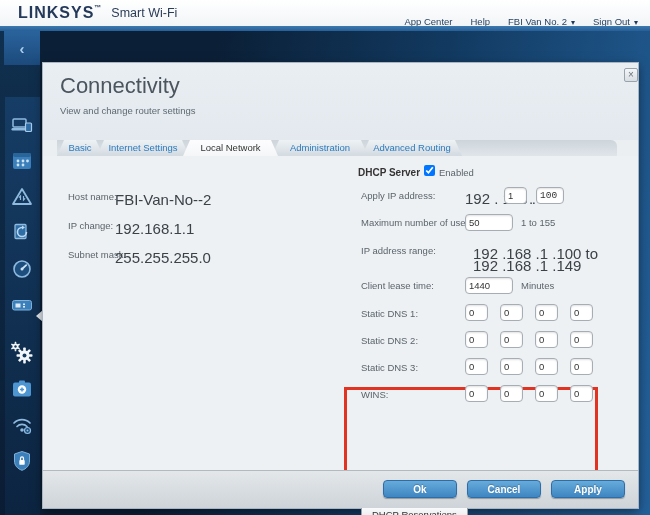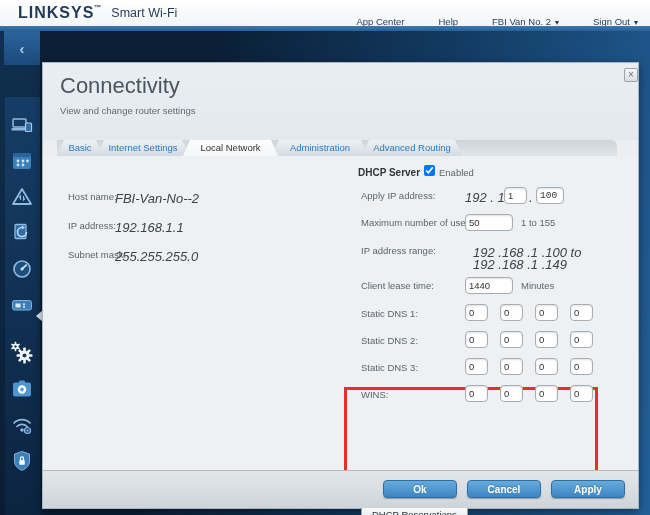--- a/index.html
+++ b/index.html
@@ -7,21 +7,21 @@
     width:650px;height:515px;overflow:hidden;position:relative;
     font-family:"Liberation Sans",sans-serif;
     background:linear-gradient(100deg,#0b1f36 30%,#123a61 62%,#236099 100%);
   }
   
   .topbar{position:absolute;left:0;top:0;width:650px;height:26px;
     background:linear-gradient(#ffffff,#f2f5f7);display:flex;align-items:center;}
   .brand{margin-left:18px;font-size:16px;font-weight:800;letter-spacing:1px;color:#25395a;}
   .brand-tm{font-size:7px;vertical-align:top;color:#25395a;font-weight:700;}
   .product{margin-left:9px;font-size:12.5px;color:#2b3c58;}
-  .topnav{position:absolute;right:12px;top:0;height:42px;display:flex;align-items:center;gap:34px;}
+  .topnav{position:absolute;right:12px;top:0;height:42px;display:flex;align-items:center;gap:18px;}
   .topnav .navitem{font-size:9.5px;color:#1f3a5c;cursor:pointer;white-space:nowrap;}
   .navitem .arr{font-size:8px;color:#1f3a5c;margin-left:4px;}
   .bluestrip{position:absolute;left:0;top:26px;width:650px;height:5px;
     background:linear-gradient(#3c7ab0,#275f96);}
   
   .sidebar{position:absolute;left:0;top:31px;width:40px;height:484px;
     background:linear-gradient(180deg,#10304f,#0a1c33);}
   .sidebar-strip{position:absolute;left:5px;top:66px;width:35px;height:418px;
     background:linear-gradient(180deg,#163d66,#0c2440);}
   .backbtn{position:absolute;left:4px;top:0px;width:36px;height:34px;
@@ -46,21 +46,21 @@
   .tabstrip{position:absolute;left:14px;top:77px;width:560px;height:16px;
     background:linear-gradient(#cdd5db,#e0e5ea);border-radius:0 6px 0 0;display:flex;}
   .tab{height:16px;font-size:9.5px;line-height:16px;text-align:center;color:#2b7bbf;
     background:linear-gradient(#eef2f5,#d3dae0);cursor:pointer;
     clip-path:polygon(7px 0,calc(100% - 7px) 0,100% 100%,0 100%);margin-right:-6px;}
   .tab.active{background:linear-gradient(#fdfdfe,#f4f6f8);color:#333;z-index:2;position:relative;}
   
   .content{position:absolute;left:0;top:93px;width:595px;height:314px;background:#eef1f3;}
   .secttitle{font-size:10px;font-weight:700;color:#333;}
   .lbl{font-size:9.5px;color:#5a646c;}
-  .val{font-size:13px;color:#3b4248;font-style:italic;}
+  .val{font-size:15px;color:#3b4248;}
   .editlink{font-size:9.5px;color:#2b7bbf;cursor:pointer;}
   .abs{position:absolute;}
   input[type=text]{font-family:"Liberation Sans",sans-serif;font-size:9.5px;color:#333;
     border:1px solid #a6adb4;border-radius:4px;height:15px;padding:0 3px;background:#fff;
     box-shadow:inset 0 1px 2px rgba(0,0,0,.12);box-sizing:content-box;}
   .octet{width:15px;}
   .wideinput{width:40px;}
   input[type=checkbox]{width:11px;height:11px;margin:0;}
   .redbox{position:absolute;left:301px;top:231px;width:248px;height:89px;
     border:3px solid #e23222;pointer-events:none;}
@@ -212,21 +212,21 @@
     <div class="tab" style="width:92px">Internet Settings</div>
     <div class="tab active" style="width:95px">Local Network</div>
     <div class="tab" style="width:96px">Administration</div>
     <div class="tab" style="width:100px">Advanced Routing</div>
   </div>
 
   <div class="content">
 
     <span class="abs lbl" style="left:25px;top:35px">Host name:</span>
     <span class="abs val" style="left:72px;top:35px">FBI-Van-No--2</span>
-    <span class="abs lbl" style="left:25px;top:64px">IP address:</span>
+    <span class="abs lbl" style="left:25px;top:64px">IP change:</span>
     <span class="abs val" style="left:72px;top:64px">192.168.1.1</span>
     <span class="abs lbl" style="left:25px;top:93px">Subnet mask:</span>
     <span class="abs val" style="left:72px;top:93px">255.255.255.0</span>
 
     <span class="abs secttitle" style="left:315px;top:11px">DHCP Server</span>
     <input type="checkbox" class="abs" style="left: 381px; top: 9px;" checked="checked">
     <span class="abs lbl" style="left:396px;top:11px">Enabled</span>
 
     <span class="abs lbl" style="left:318px;top:34px">Apply IP address:</span>
     <span class="abs val" style="left:422px;top:34px">192 . 168 .</span>

